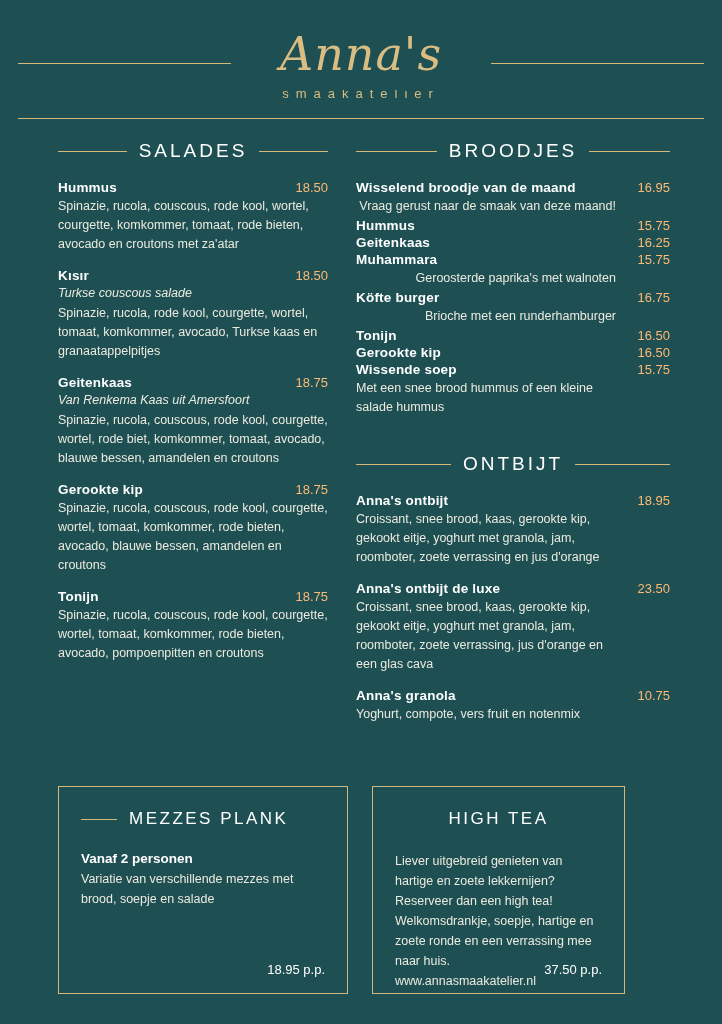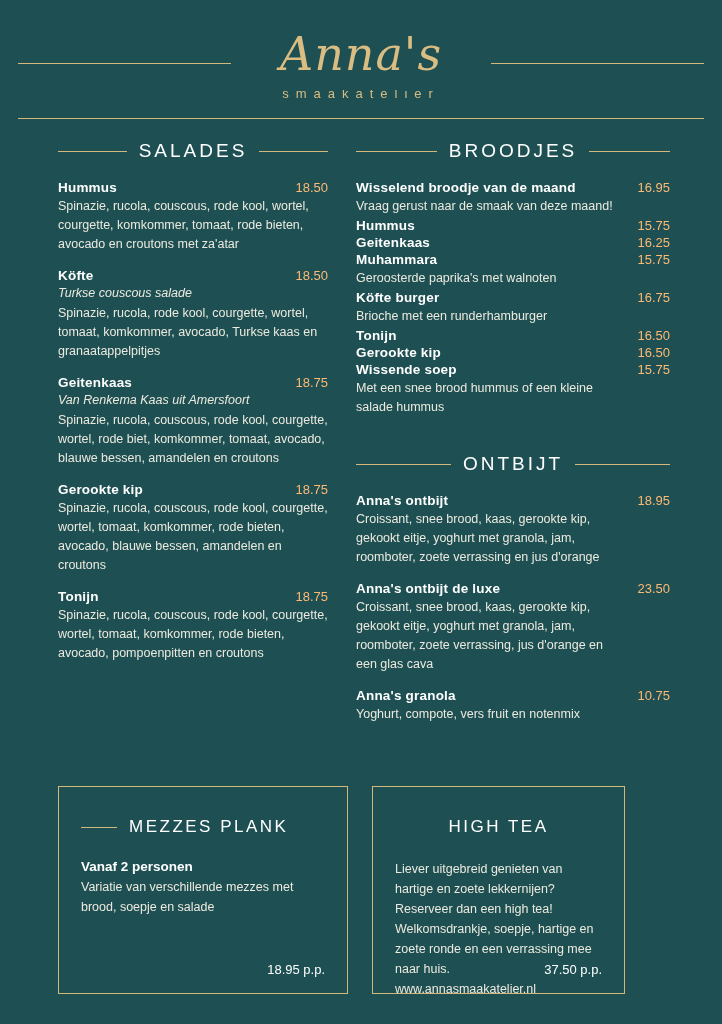--- a/index.html
+++ b/index.html
@@ -103,21 +103,21 @@
     letter-spacing: 3px;
     color: #ffffff;
     white-space: nowrap;
     font-weight: 400;
   }
 
   
   .item {
     margin-bottom: 14px;
   }
-  .item.tight { margin-bottom: 2px; }
+  .item.tight { margin-bottom: 2px; text-align: right; }
   .row {
     display: flex;
     align-items: baseline;
     justify-content: space-between;
     gap: 40px;
   }
   .name {
     font-size: 13.5px;
     font-weight: bold;
     color: #ffffff;
@@ -152,21 +152,21 @@
     left: 58px;
     right: 52px;
     top: 786px;
     display: flex;
     gap: 24px;
   }
   .box {
     border: 1px solid #d4b87a;
     box-sizing: border-box;
     position: relative;
-    padding: 30px 22px 16px 22px;
+    padding: 22px 22px 16px 22px;
   }
   .box.left-box { width: 290px; height: 208px; }
   .box.right-box { width: 253px; height: 208px; }
   .box-head {
     display: flex;
     align-items: center;
     gap: 12px;
     margin-bottom: 22px;
   }
   .box-head .line {
@@ -228,21 +228,21 @@
       <div class="item">
         <div class="row">
           <span class="name">Hummus</span>
           <span class="price">18.50</span>
         </div>
         <div class="desc">Spinazie, rucola, couscous, rode kool, wortel, courgette, komkommer, tomaat, rode bieten, avocado en croutons  met za'atar</div>
       </div>
 
       <div class="item">
         <div class="row">
-          <span class="name">Köfte</span>
+          <span class="name">Kısır</span>
           <span class="price">18.50</span>
         </div>
         <div class="sub-it">Turkse couscous salade</div>
         <div class="desc">Spinazie, rucola, rode kool, courgette, wortel, tomaat, komkommer, avocado, Turkse kaas en granaatappelpitjes</div>
       </div>
 
       <div class="item">
         <div class="row">
           <span class="name">Geitenkaas</span>
           <span class="price">18.75</span>

